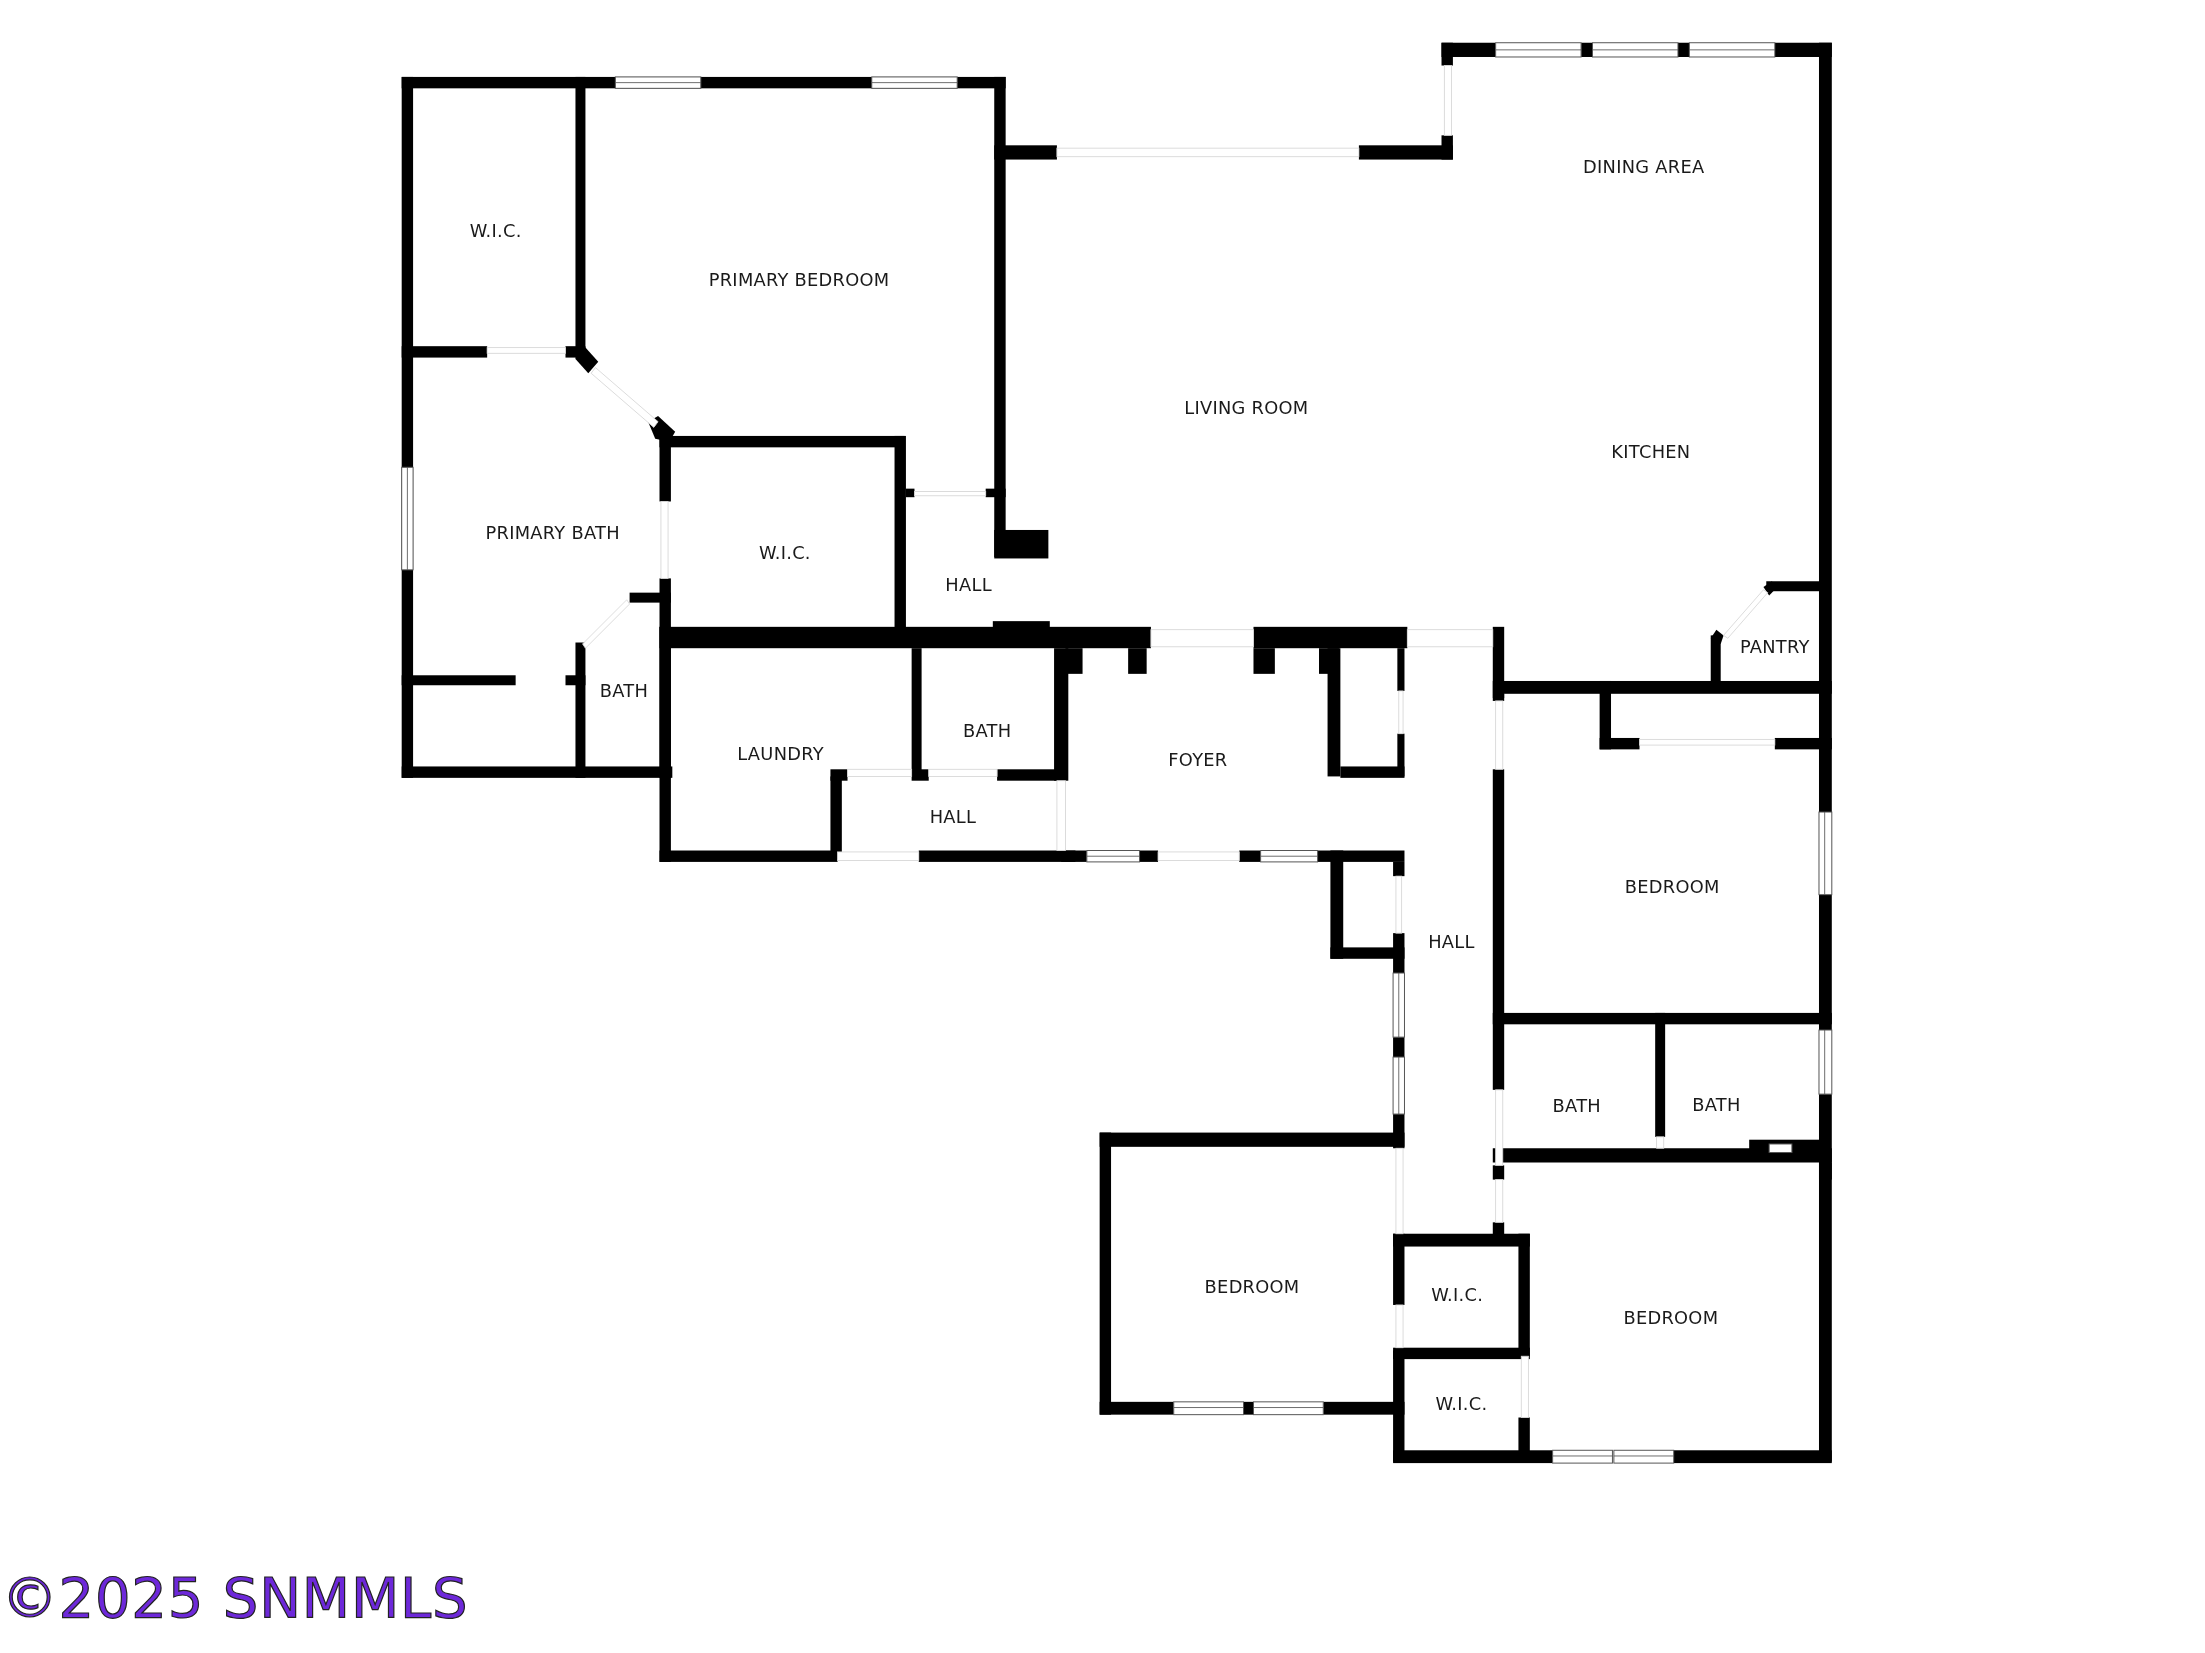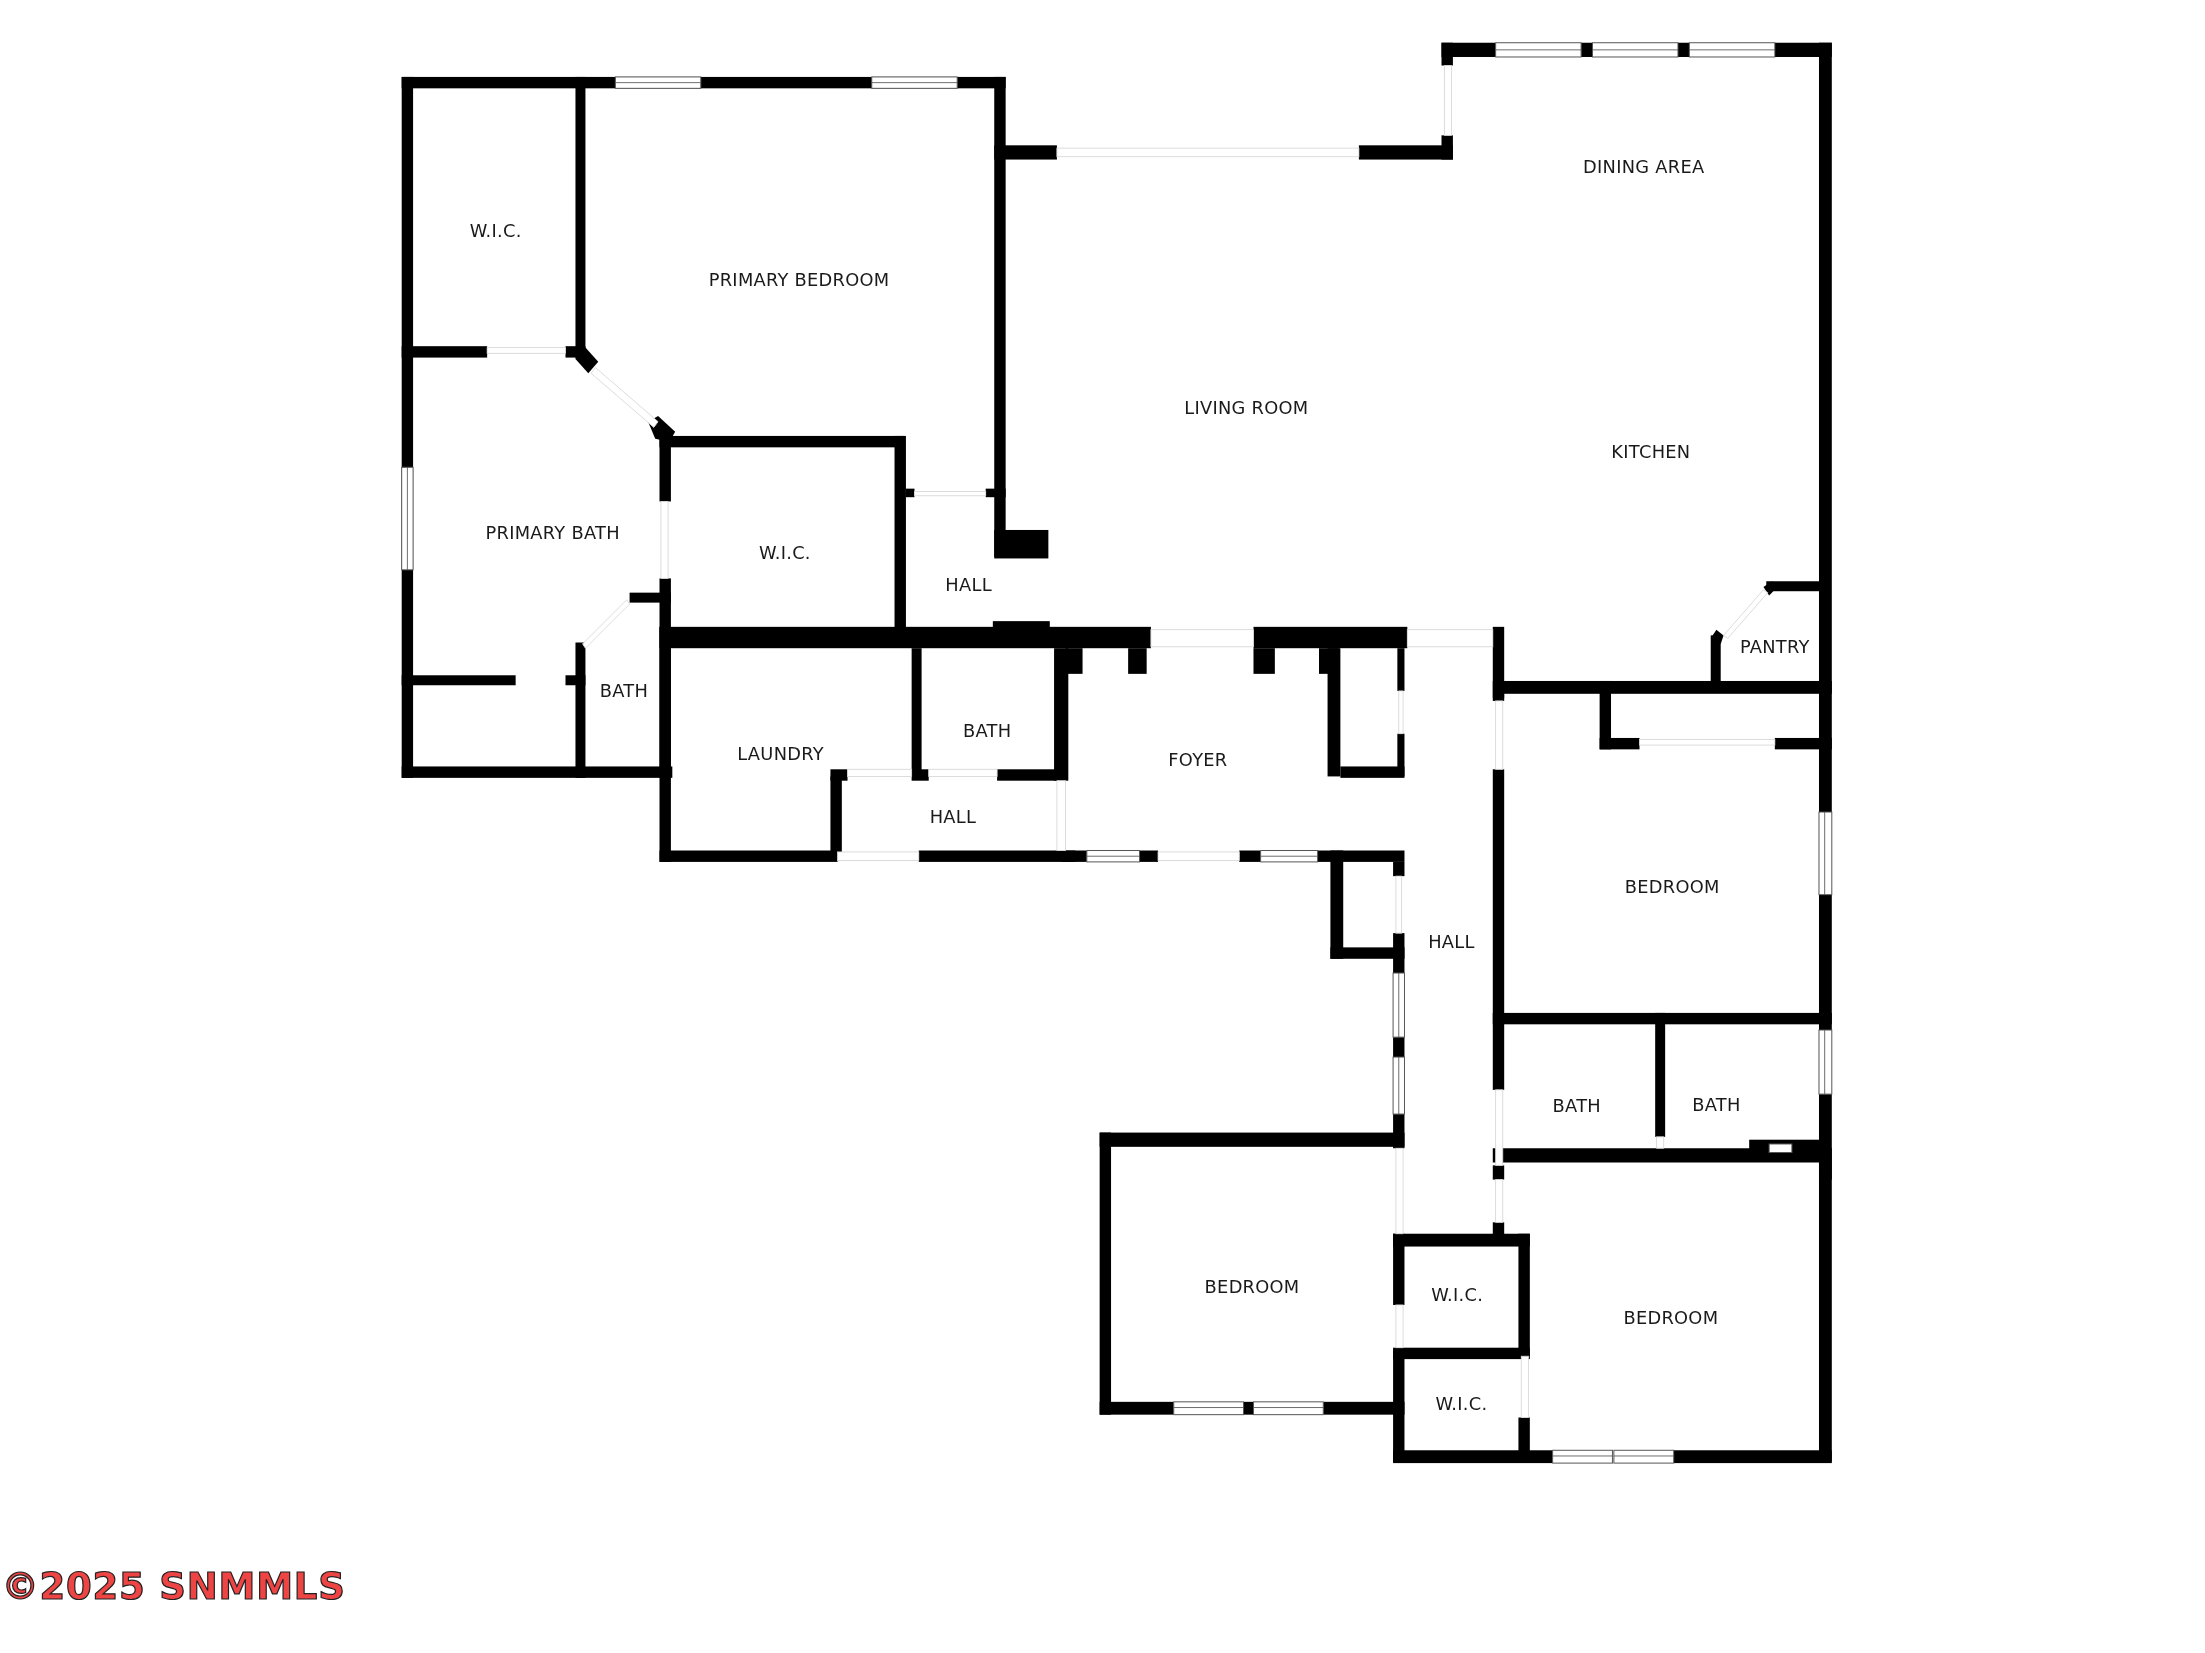--- a/index.html
+++ b/index.html
@@ -14,23 +14,23 @@
     letter-spacing: 0.2px;
   }
   .wall { fill: #000000; }
   .opening { fill: #ffffff; stroke: #d6d6d6; stroke-width: 0.6; }
   .window { fill: #ffffff; stroke: #555555; stroke-width: 0.7; }
   .window-line { stroke: #555555; stroke-width: 0.6; }
   .watermark {
     position: absolute;
     left: 1.7px; top: 1565px;
     font-family: "DejaVu Sans", sans-serif;
-    font-weight: 700;
-    font-size: 37px;
-    color: #ef4444;
+    font-weight: 400;
+    font-size: 56px;
+    color: #6d28d9;
     -webkit-text-stroke: 1.2px #222222;
     letter-spacing: 0.8px;
   }
 </style>
 </head>
 <body>
 
 <svg id="plan" viewBox="0 0 1548 1161" preserveAspectRatio="none" xmlns="http://www.w3.org/2000/svg">
 
   <g>

